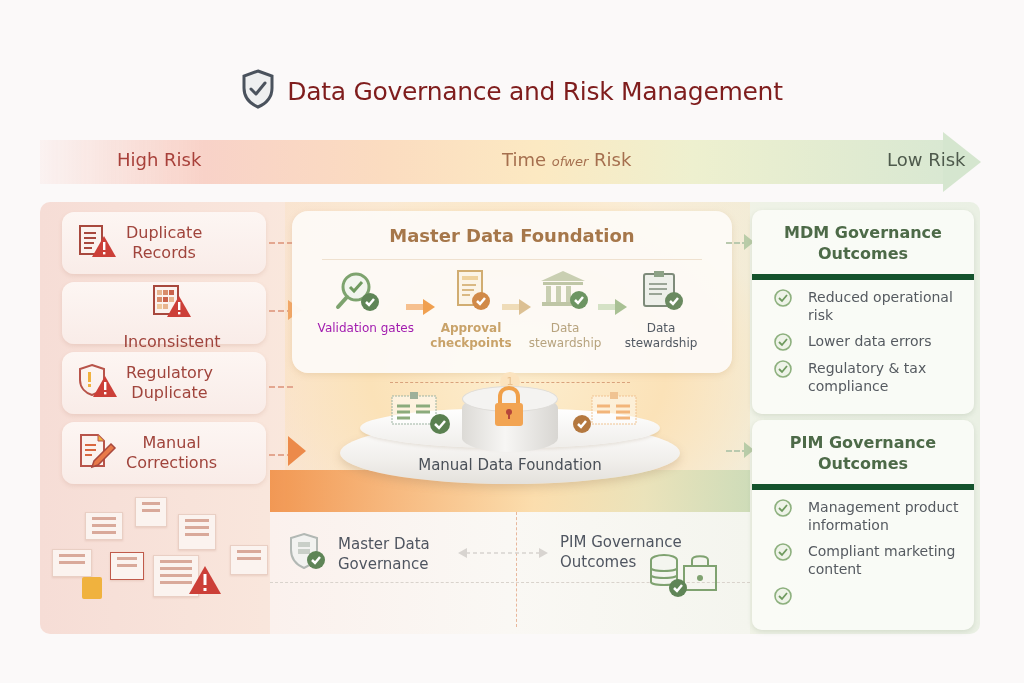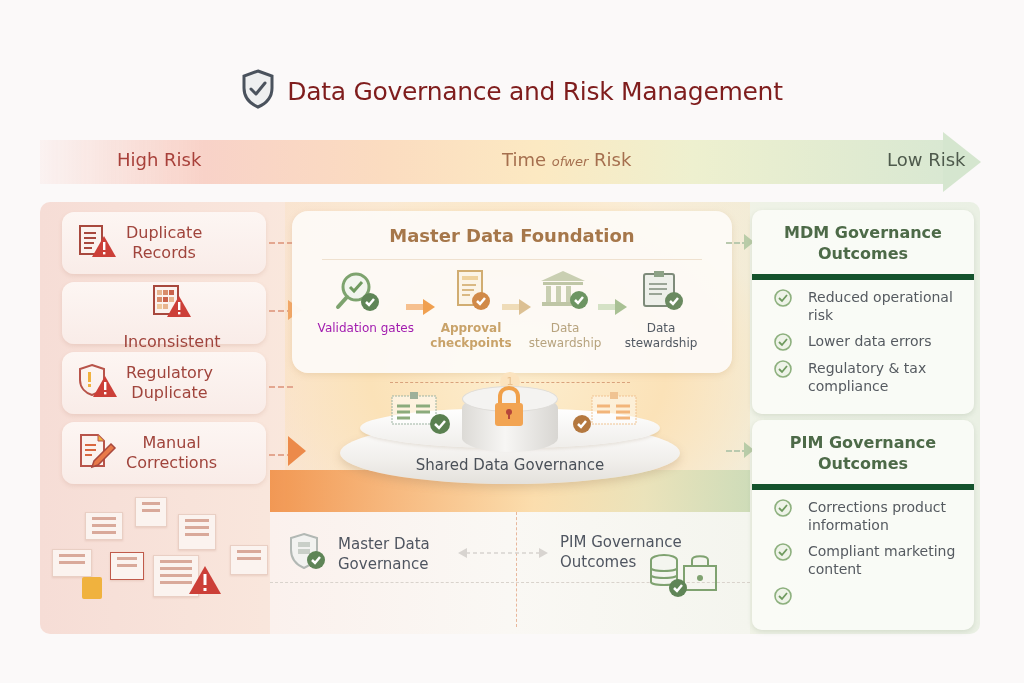--- a/index.html
+++ b/index.html
@@ -429,21 +429,21 @@
       <rect x="20" y="4" width="44" height="28" fill="rgba(255,255,255,0.4)" stroke="#f0c392" stroke-width="1" stroke-dasharray="2 1"></rect>
       <rect x="38" y="0" width="8" height="7" fill="#f0c392"></rect>
       <line x1="25" y1="14" x2="38" y2="14" stroke="#f2b57a" stroke-width="3"></line>
         <line x1="44" y1="14" x2="58" y2="14" stroke="#f2b57a" stroke-width="3"></line>
       <line x1="25" y1="20" x2="38" y2="20" stroke="#f2b57a" stroke-width="3"></line>
         <line x1="44" y1="20" x2="58" y2="20" stroke="#f2b57a" stroke-width="3"></line>
       <line x1="44" y1="26" x2="58" y2="26" stroke="#f2b57a" stroke-width="3"></line>
       <circle cx="10" cy="32" r="9" fill="#b4783f"></circle>
       <path d="M6 32 L9 35 L14 29" fill="none" stroke="#fff" stroke-width="2.5"></path>
     </svg>
-    <div class="sdf-label">Shared Data Governance</div>
+    <div class="sdf-label">Manual Data Foundation</div>
   </div>
 
   <div class="dash-v" style="left:476px; top:310px; height:115px;"></div>
   <div class="dash-h" style="left:230px; top:380px; width:480px;"></div>
 
   <div class="mdg">
     <span>
       <svg width="40" height="40" viewBox="0 0 40 40">
         <path d="M16 2 L29 6 L29 18 C29 27 23 33 16 36 C9 33 3 27 3 18 L3 6 Z" fill="#f2f2f0" stroke="#b2b8b4" stroke-width="2"></path>
         <rect x="10" y="10" width="12" height="5" fill="#c9cfc8"></rect>
@@ -519,21 +519,21 @@
     <div class="outcome-title">
       <div>PIM Governance</div>
       <div>Outcomes</div>
     </div>
     <div class="outcome-list">
       <div class="outcome-item">
         <svg width="18" height="18" viewBox="0 0 18 18">
             <circle cx="9" cy="9" r="8" fill="#eef3e8" stroke="#8db07e" stroke-width="1.6"></circle>
             <path d="M5 9 L8 12 L13 6" fill="none" stroke="#6f9a5f" stroke-width="1.8"></path>
           </svg>
-        <span class="outcome-text">Corrections product information</span>
+        <span class="outcome-text">Management product information</span>
       </div>
       <div class="outcome-item">
         <svg width="18" height="18" viewBox="0 0 18 18">
             <circle cx="9" cy="9" r="8" fill="#eef3e8" stroke="#8db07e" stroke-width="1.6"></circle>
             <path d="M5 9 L8 12 L13 6" fill="none" stroke="#6f9a5f" stroke-width="1.8"></path>
           </svg>
         <span class="outcome-text">Compliant marketing content</span>
       </div>
       <div class="outcome-item">
         <svg width="18" height="18" viewBox="0 0 18 18">

